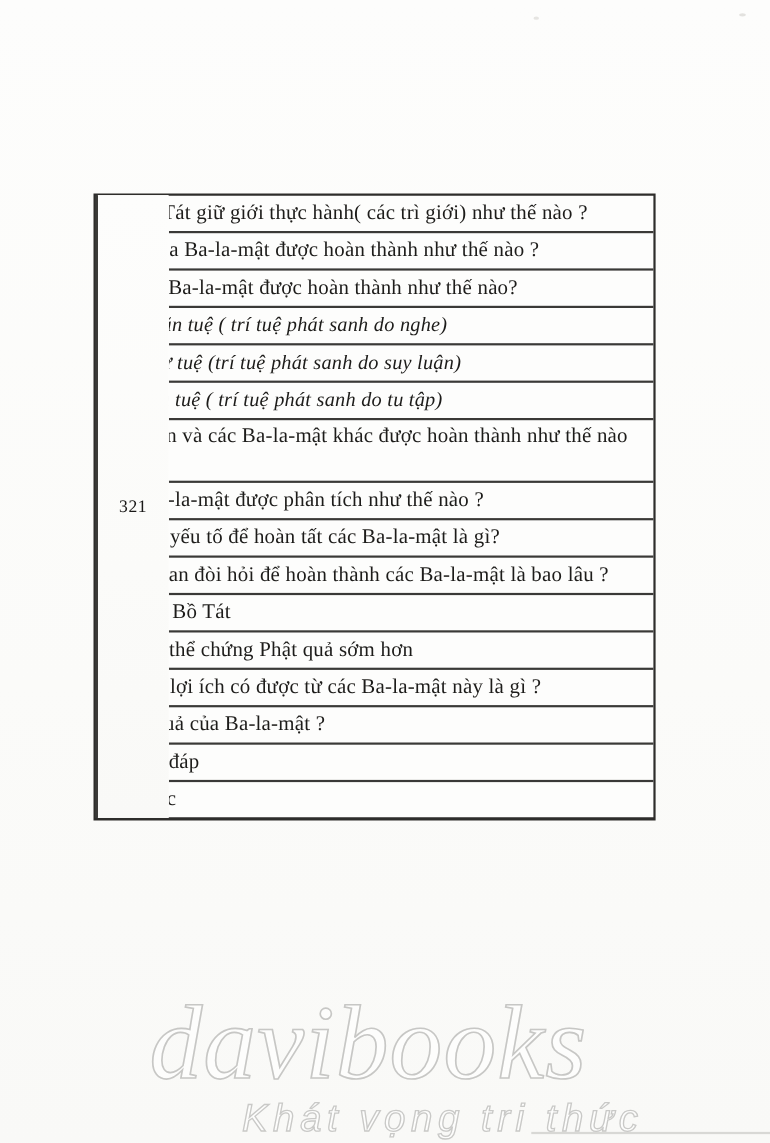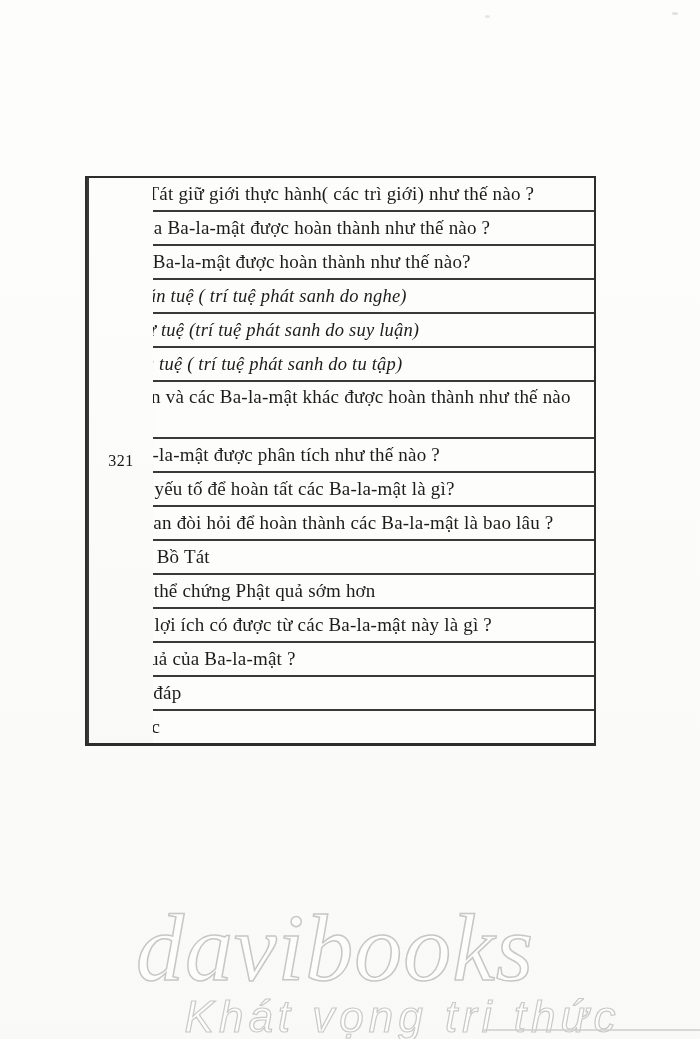--- a/index.html
+++ b/index.html
@@ -80,21 +80,21 @@
     font-family: "Liberation Serif", serif;
     font-size: 96px;
     line-height: 96px;
     color: #fdfdfc;
     -webkit-text-stroke: 1.5px #c7c7c5;
     letter-spacing: 1px;
     margin-left: -30px;
   }
   .wm-tagline {
     font-family: "Liberation Sans", sans-serif;
-    font-size: 44px;
+    font-size: 35px;
     line-height: 38px;
     color: #fdfdfc;
     -webkit-text-stroke: 1.2px #c9c9c7;
     letter-spacing: 5px;
     margin-top: 2px;
     margin-left: 105px;
   }
   
   .scan-line {
     position: absolute;

